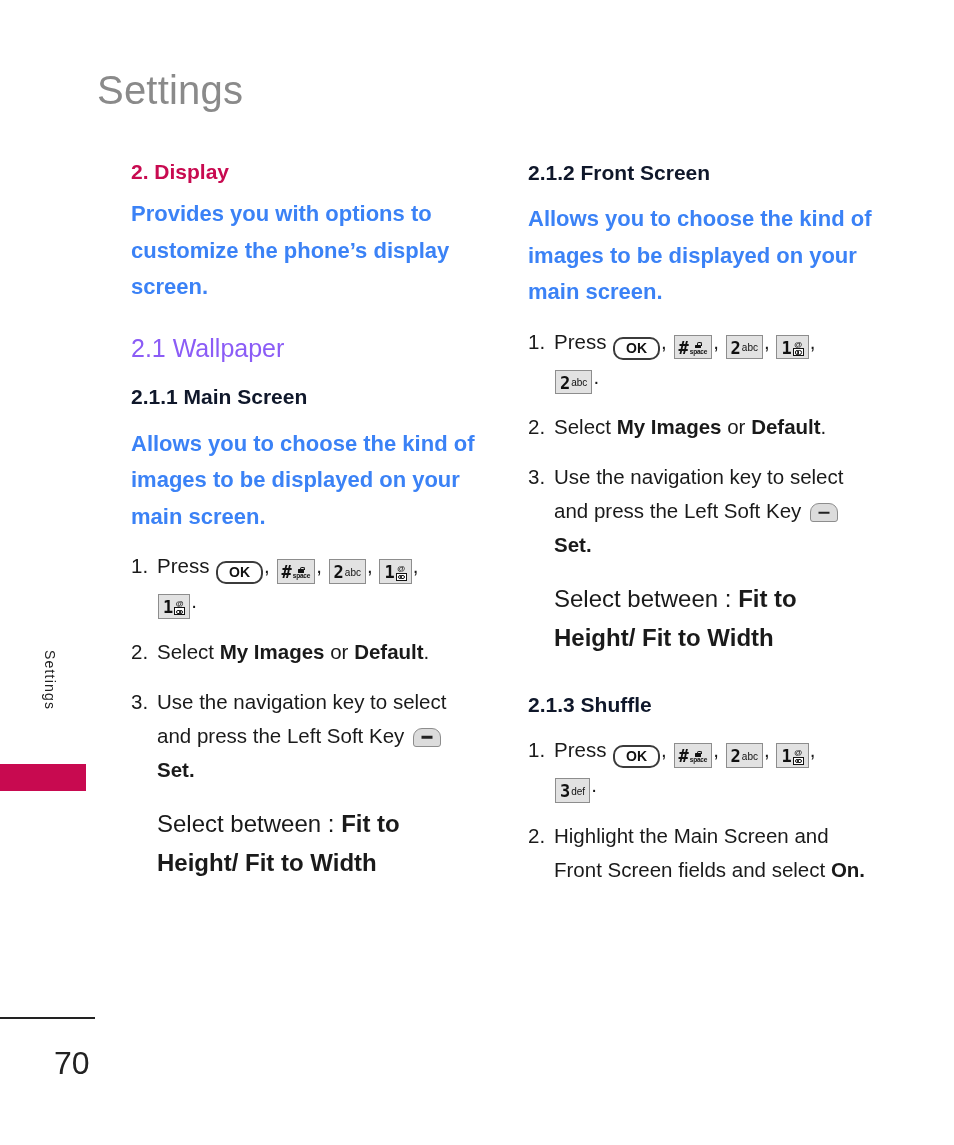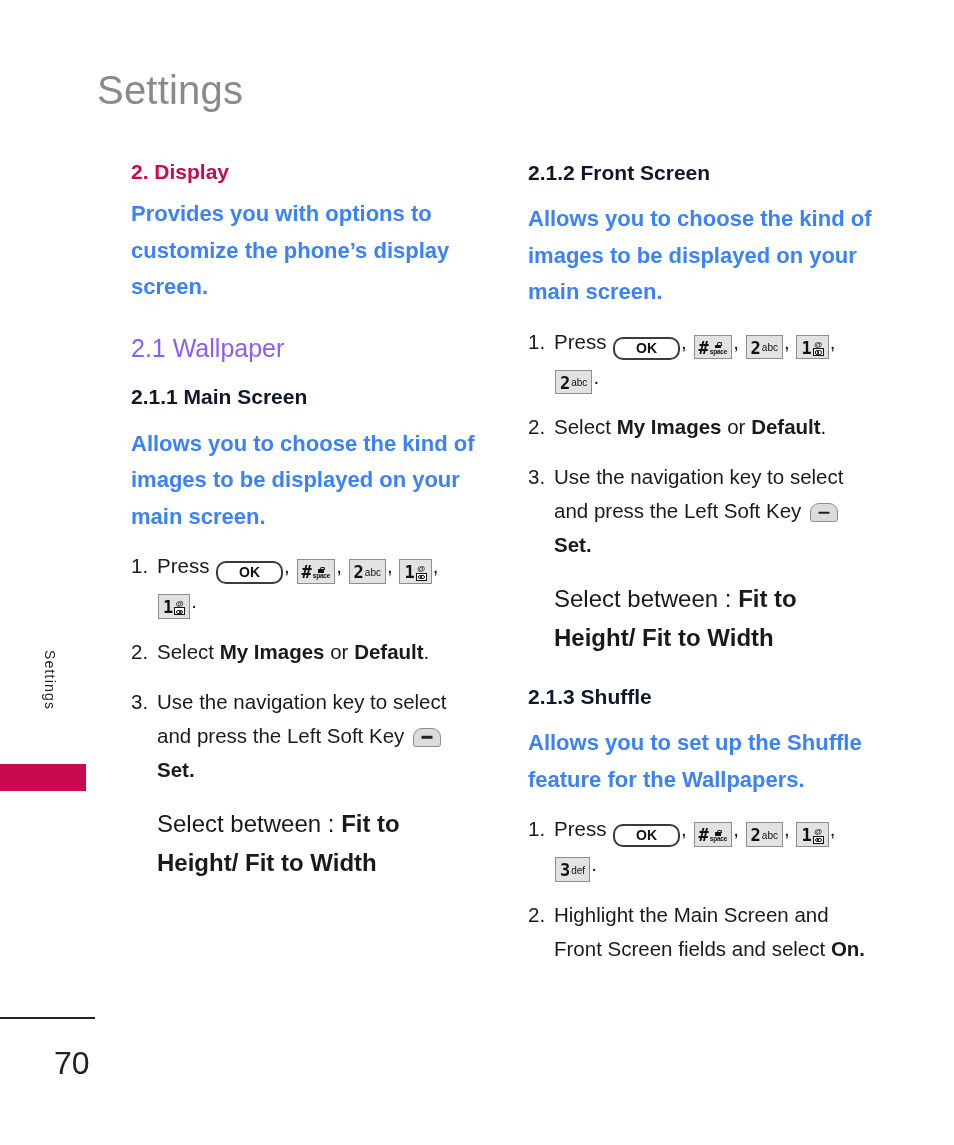--- a/index.html
+++ b/index.html
@@ -171,21 +171,21 @@
     color: #111;
     vertical-align: middle;
     margin-left: 1px;
     font-weight: 400;
   }
   .key-ok {
     display: inline-block;
     vertical-align: -4px;
     border: 2px solid #3b3b3b;
     border-radius: 10px;
-    padding: 0px 21px;
+    padding: 0px 11px;
     font-size: 14px;
     font-weight: 700;
     color: #111;
     line-height: 1.35;
     margin: 0 1px;
   }
   .key-soft {
     display: inline-block;
     vertical-align: -4px;
     width: 26px;
@@ -338,23 +338,22 @@
       <span class="step-num">3.</span>
       <span class="step-body"><span>Use the navigation key to select and press the Left Soft Key</span>
         <span class="key-soft"></span>
         <b>Set.</b>
         <span class="sub-note" style="display:block;margin-left:0;margin-top:18px;"><span>Select between : </span><b>Fit to Height/ Fit to Width</b></span>
       </span>
     </div>
 
   </div>
 
-  <h3 class="h-minor" style="margin-top:26px;">2.1.3 Shuffle</h3>
-
-  <p class="body">Allows you to set up the Shuffle feature for the Wallpapers.</p>
+  <h3 class="h-minor" style="margin-top:34px;">2.1.3 Shuffle</h3>
+
 
   <div class="steps">
 
     <div class="step">
       <span class="step-num">1.</span>
       <span class="step-body"><span>Press</span>
         <span class="key-ok">OK</span><span class="comma-sp">,</span>
         <span class="keycap"><span class="big">#</span><span class="stack"><span class="t"><span class="lock-glyph"></span></span><span class="b2">space</span></span></span><span class="comma-sp">,</span>
         <span class="keycap"><span class="big">2</span><span class="side">abc</span></span><span class="comma-sp">,</span>
         <span class="keycap"><span class="big">1</span><span class="stack"><span class="t">@</span><span class="b2"><span class="vm-glyph"></span></span></span></span><span class="comma-sp">,</span><br>

